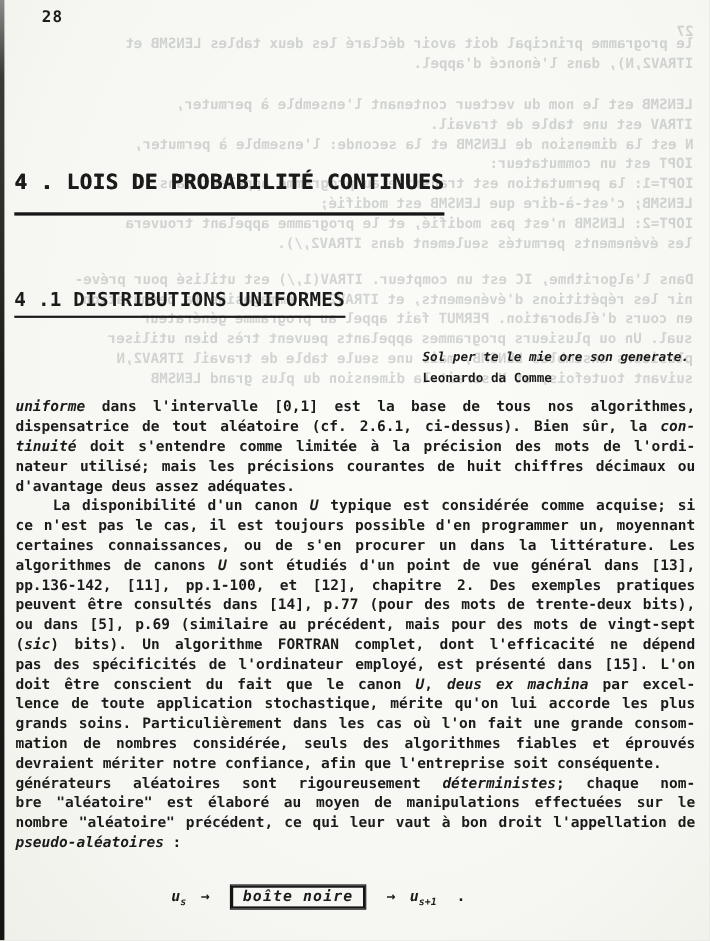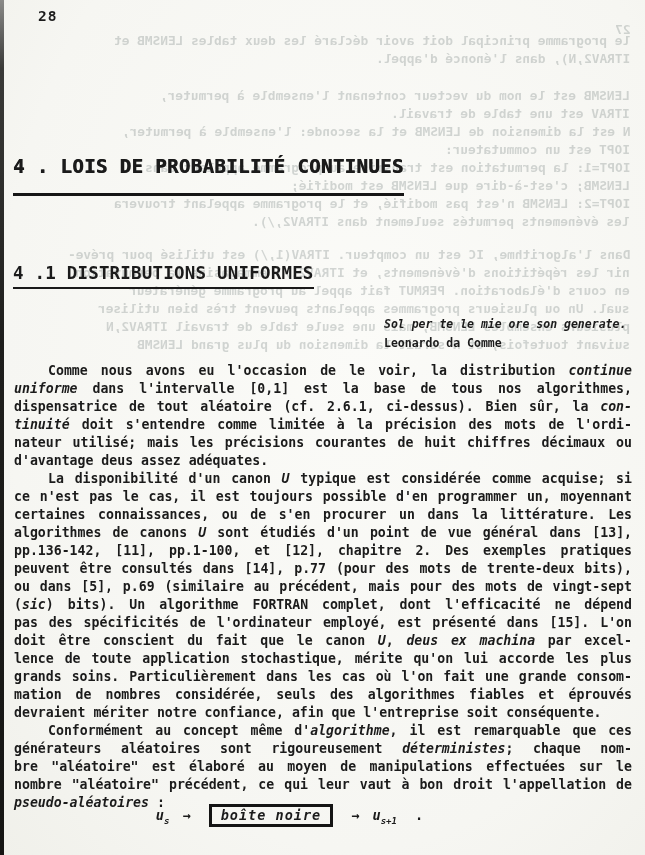--- a/index.html
+++ b/index.html
@@ -123,41 +123,39 @@
   <div class="h1">4 .  LOIS DE PROBABILITÉ CONTINUES</div>
 
   <div class="h2">4 .1  DISTRIBUTIONS UNIFORMES</div>
 
   <div class="quote">
     <div class="quote-text">Sol per te le mie ore son generate.</div>
     <div class="quote-attr">Leonardo da Comme</div>
   </div>
 
   <div class="body-text">
-      <div class="bline just ind">Comme nous avons eu l'occasion de le voir, la distribution <span class="it">continue</span></div>
       <div class="bline just"><span class="it">uniforme</span> dans l'intervalle [0,1] est la base de tous nos algorithmes,</div>
       <div class="bline just">dispensatrice de tout aléatoire (cf. 2.6.1, ci-dessus). Bien sûr, la <span class="it">con-</span></div>
       <div class="bline just"><span class="it">tinuité</span> doit s'entendre comme limitée à la précision des mots de l'ordi-</div>
       <div class="bline just">nateur utilisé; mais les précisions courantes de huit chiffres décimaux ou</div>
       <div class="bline">d'avantage deus assez adéquates.</div>
       <div class="bline just ind">La disponibilité d'un canon <span class="it">U</span> typique est considérée comme acquise; si</div>
       <div class="bline just">ce n'est pas le cas, il est toujours possible d'en programmer un, moyennant</div>
       <div class="bline just">certaines connaissances, ou de s'en procurer un dans la littérature. Les</div>
       <div class="bline just">algorithmes de canons <span class="it">U</span> sont étudiés d'un point de vue général dans [13],</div>
       <div class="bline just">pp.136-142, [11], pp.1-100, et [12], chapitre 2. Des exemples pratiques</div>
       <div class="bline just">peuvent être consultés dans [14], p.77 (pour des mots de trente-deux bits),</div>
       <div class="bline just">ou dans [5], p.69 (similaire au précédent, mais pour des mots de vingt-sept</div>
       <div class="bline just">(<span class="it">sic</span>) bits). Un algorithme FORTRAN complet, dont l'efficacité ne dépend</div>
       <div class="bline just">pas des spécificités de l'ordinateur employé, est présenté dans [15]. L'on</div>
       <div class="bline just">doit être conscient du fait que le canon <span class="it">U</span>, <span class="it">deus ex machina</span> par excel-</div>
       <div class="bline just">lence de toute application stochastique, mérite qu'on lui accorde les plus</div>
       <div class="bline just">grands soins. Particulièrement dans les cas où l'on fait une grande consom-</div>
       <div class="bline just">mation de nombres considérée, seuls des algorithmes fiables et éprouvés</div>
       <div class="bline">devraient mériter notre confiance, afin que l'entreprise soit conséquente.</div>
-      <div class="bline just ind">Conformément au concept même d'<span class="it">algorithme</span>, il est remarquable que ces</div>
       <div class="bline just">générateurs aléatoires sont rigoureusement <span class="it">déterministes</span>; chaque nom-</div>
       <div class="bline just">bre "aléatoire" est élaboré au moyen de manipulations effectuées sur le</div>
       <div class="bline just">nombre "aléatoire" précédent, ce qui leur vaut à bon droit l'appellation de</div>
       <div class="bline"><span class="it">pseudo-aléatoires</span> :</div>
     </div>
 
   <div class="formula">
     <span class="it">u</span><sub>s</sub>
     <span class="arrow">→</span>
     <span class="blackbox">boîte noire</span>

